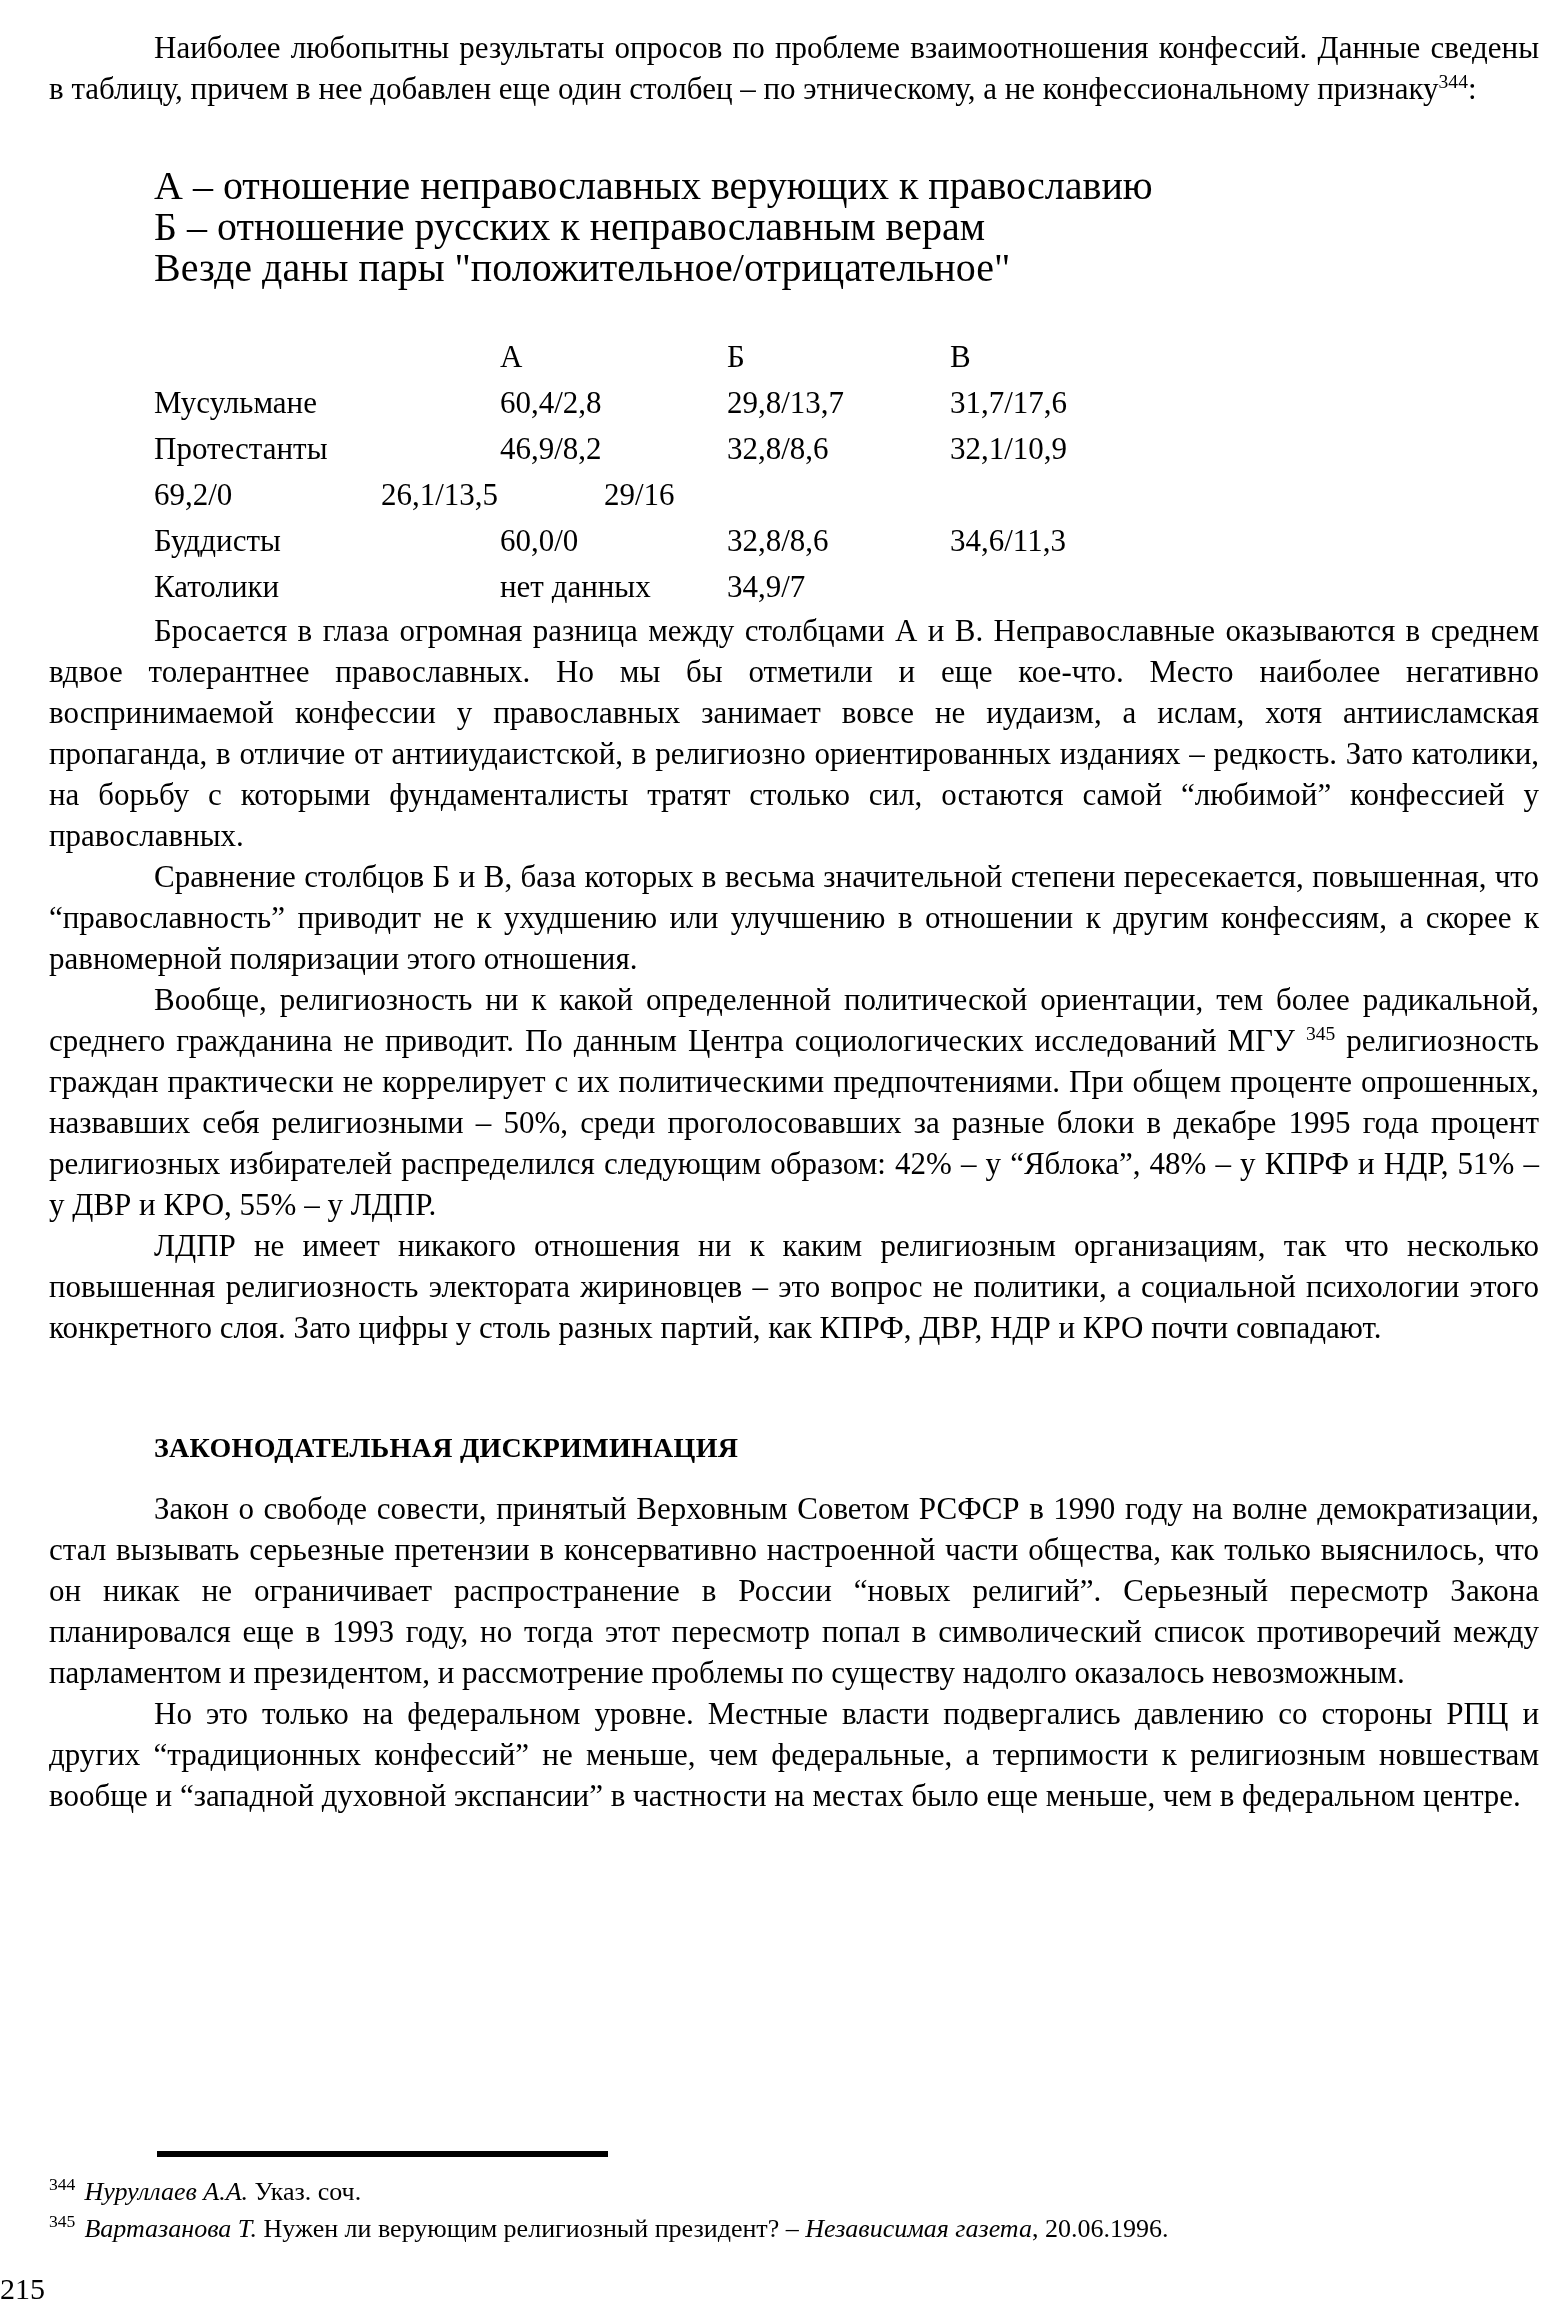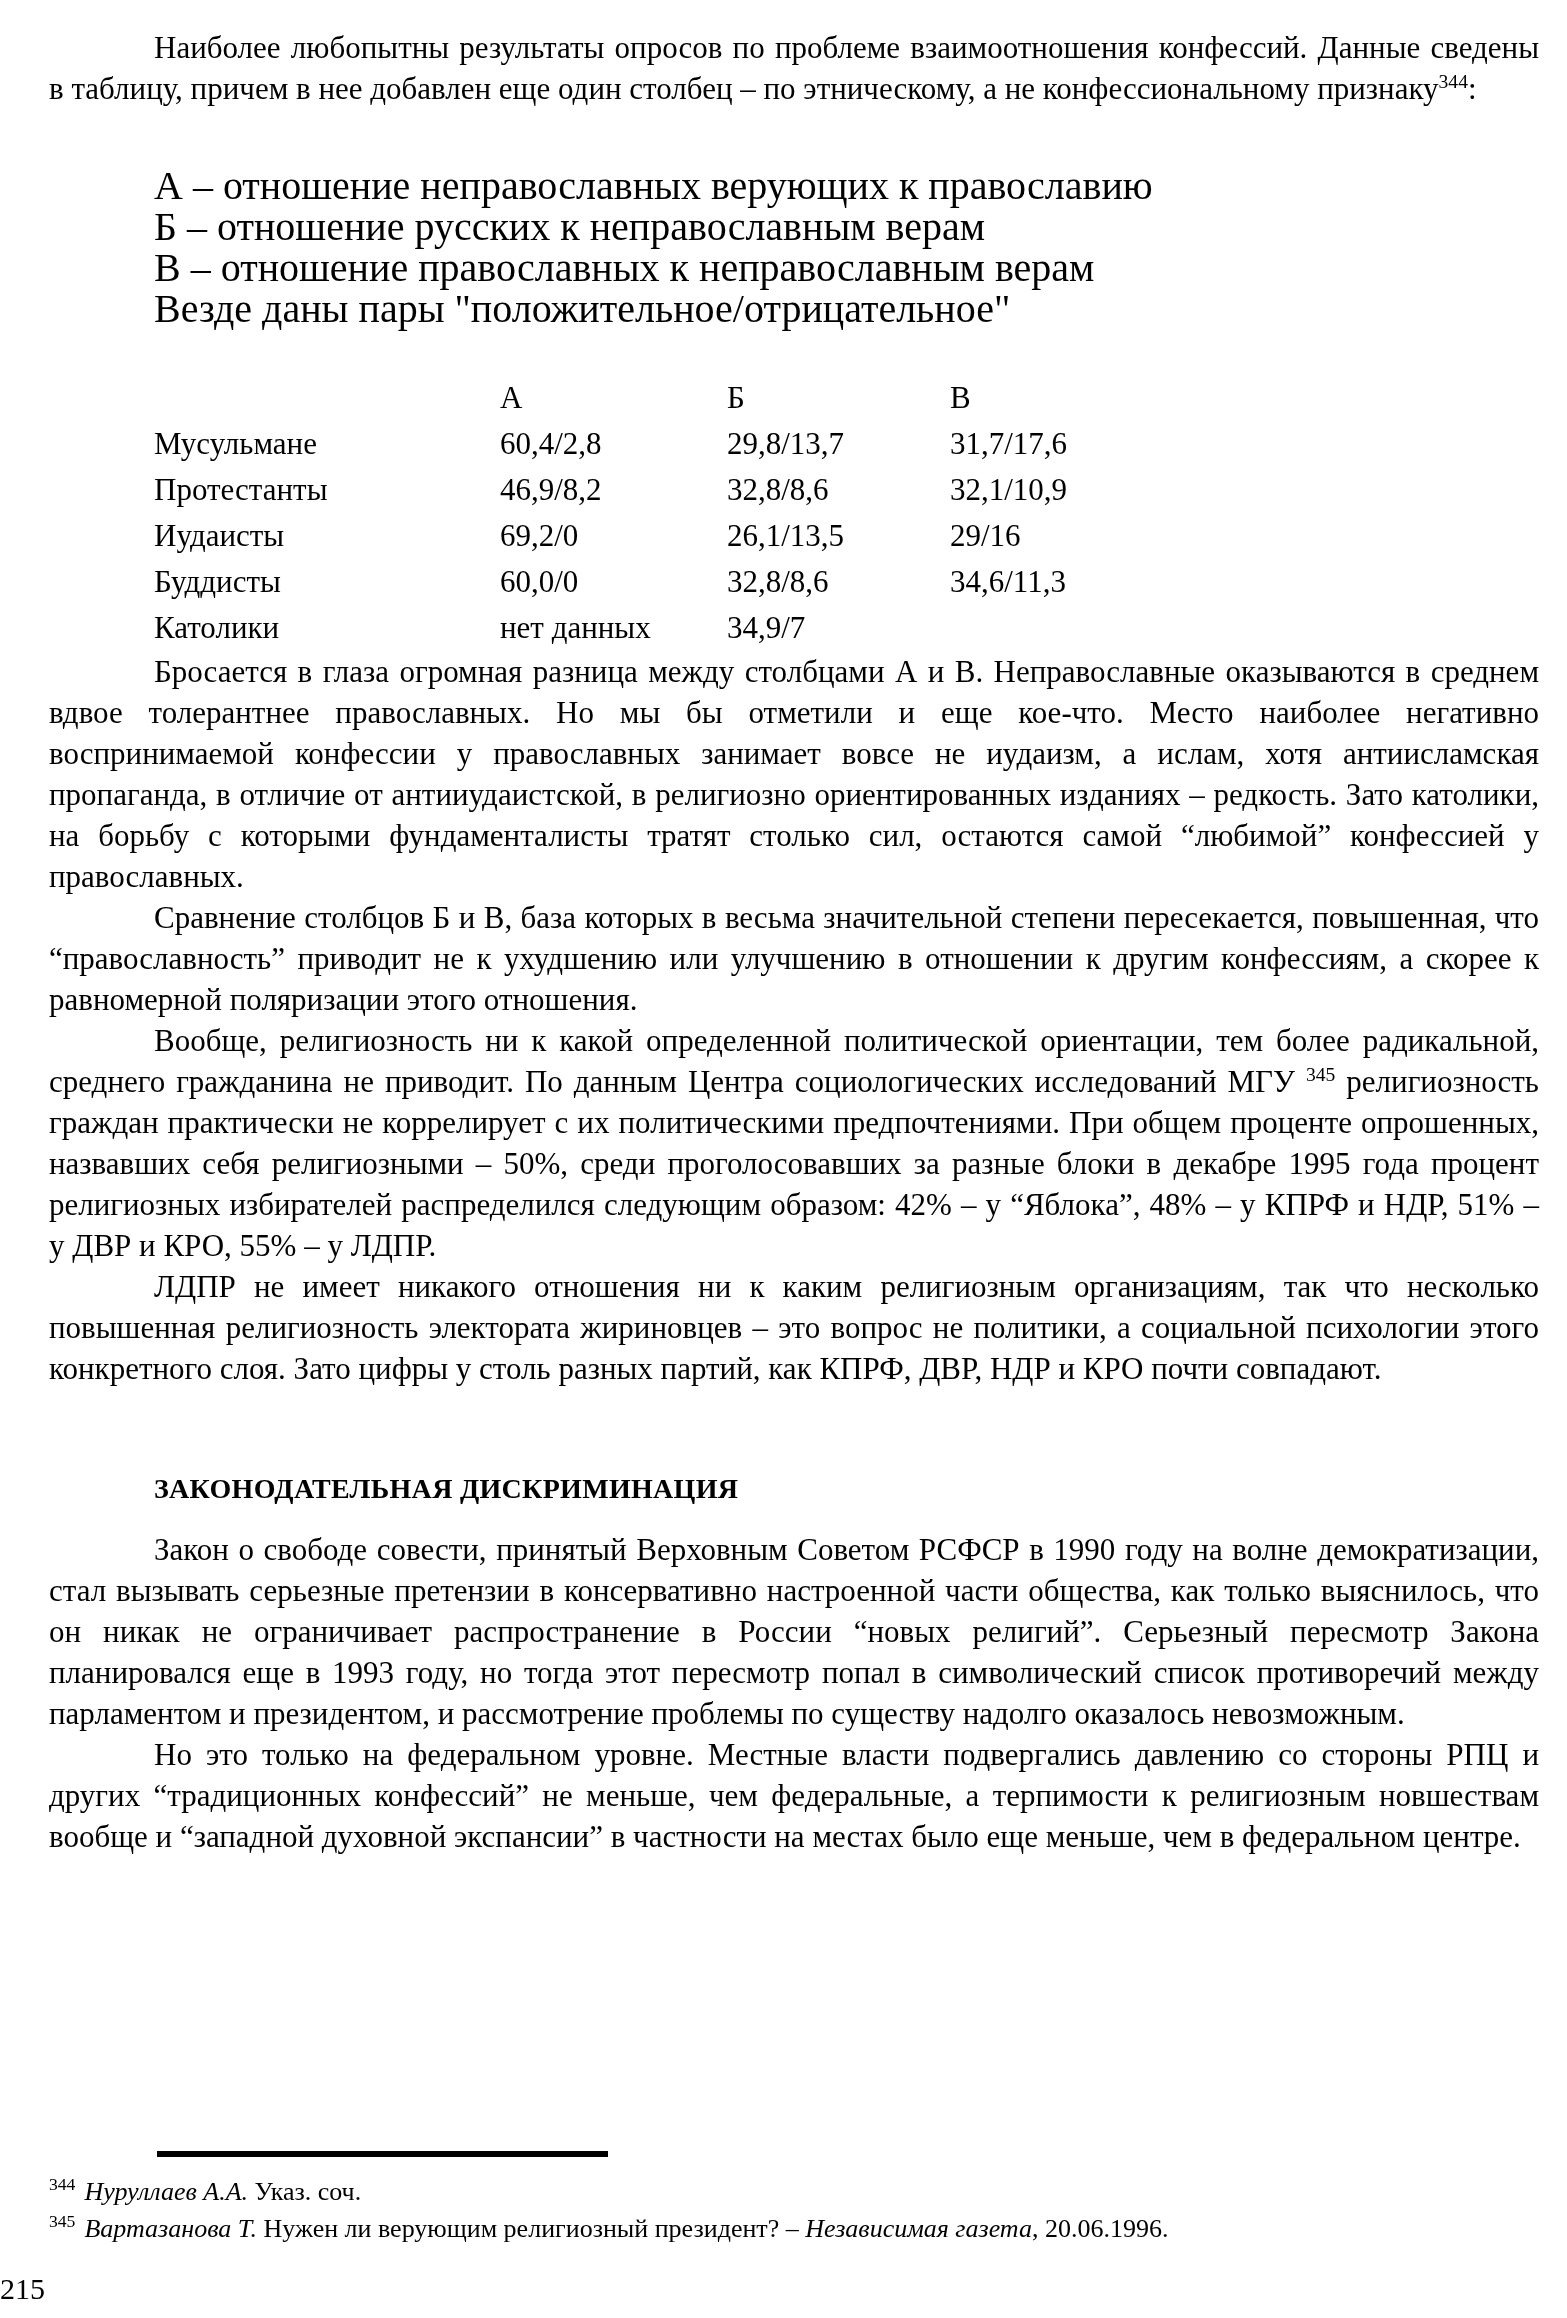--- a/index.html
+++ b/index.html
@@ -83,21 +83,20 @@
 <body>
 
 <div class="page">
   <div class="content">
 
     <p class="body"><span>Наиболее любопытны результаты опросов по проблеме взаимоотношения конфессий. Данные сведены в таблицу, причем в нее добавлен еще один столбец – по этническому, а не конфессиональному признаку</span><sup class="fnref">344</sup><span>:</span></p>
 
     <div class="legend">
       <div class="legend-line">А – отношение неправославных верующих к православию</div>
       <div class="legend-line">Б – отношение русских к неправославным верам</div>
-      <div class="legend-line">В – отношение православных к неправославным верам</div>
       <div class="legend-line">Везде даны пары "положительное/отрицательное"</div>
     </div>
 
     <div class="dtable">
       <div class="trow">
         <span class="tcell-label"></span>
         <span class="tcell-a">А</span>
         <span class="tcell-b">Б</span>
         <span class="tcell-v">В</span>
       </div>
@@ -107,21 +106,20 @@
         <span class="tcell-b">29,8/13,7</span>
         <span class="tcell-v">31,7/17,6</span>
       </div>
       <div class="trow">
         <span class="tcell-label">Протестанты</span>
         <span class="tcell-a">46,9/8,2</span>
         <span class="tcell-b">32,8/8,6</span>
         <span class="tcell-v">32,1/10,9</span>
       </div>
       <div class="trow">
-        <span class="tcell-label">Иудаисты</span>
         <span class="tcell-a">69,2/0</span>
         <span class="tcell-b">26,1/13,5</span>
         <span class="tcell-v">29/16</span>
       </div>
       <div class="trow">
         <span class="tcell-label">Буддисты</span>
         <span class="tcell-a">60,0/0</span>
         <span class="tcell-b">32,8/8,6</span>
         <span class="tcell-v">34,6/11,3</span>
       </div>

